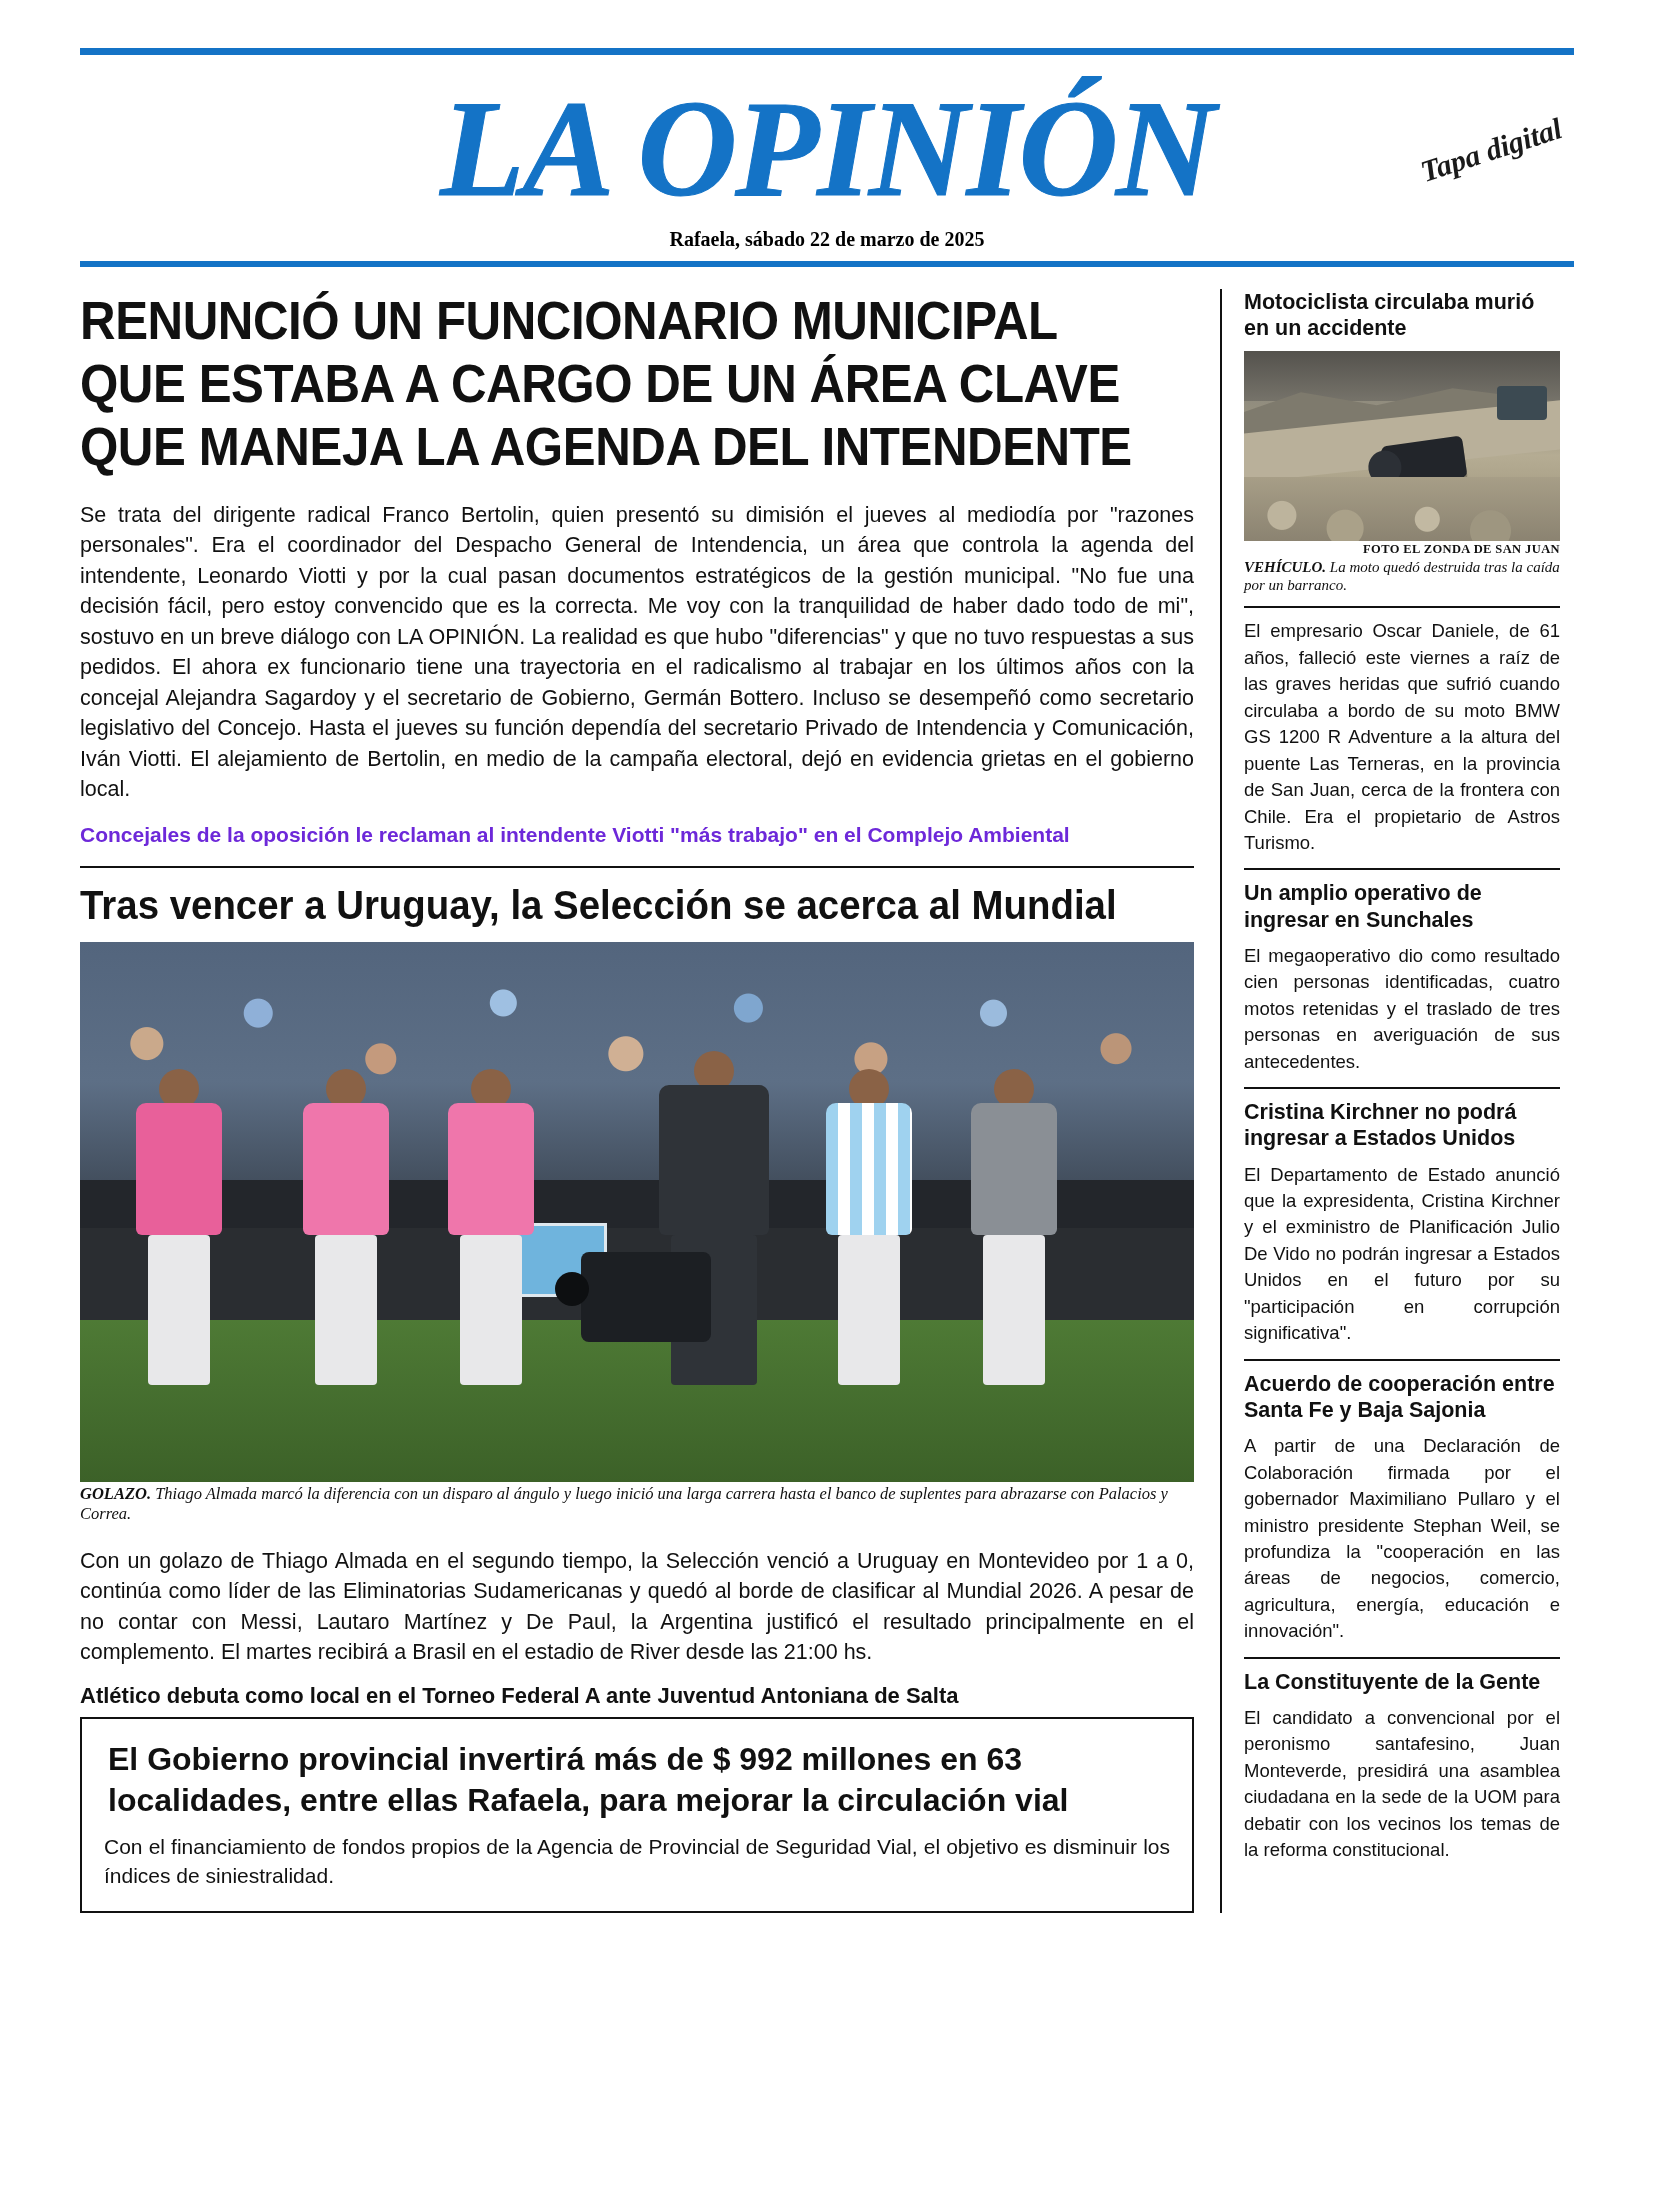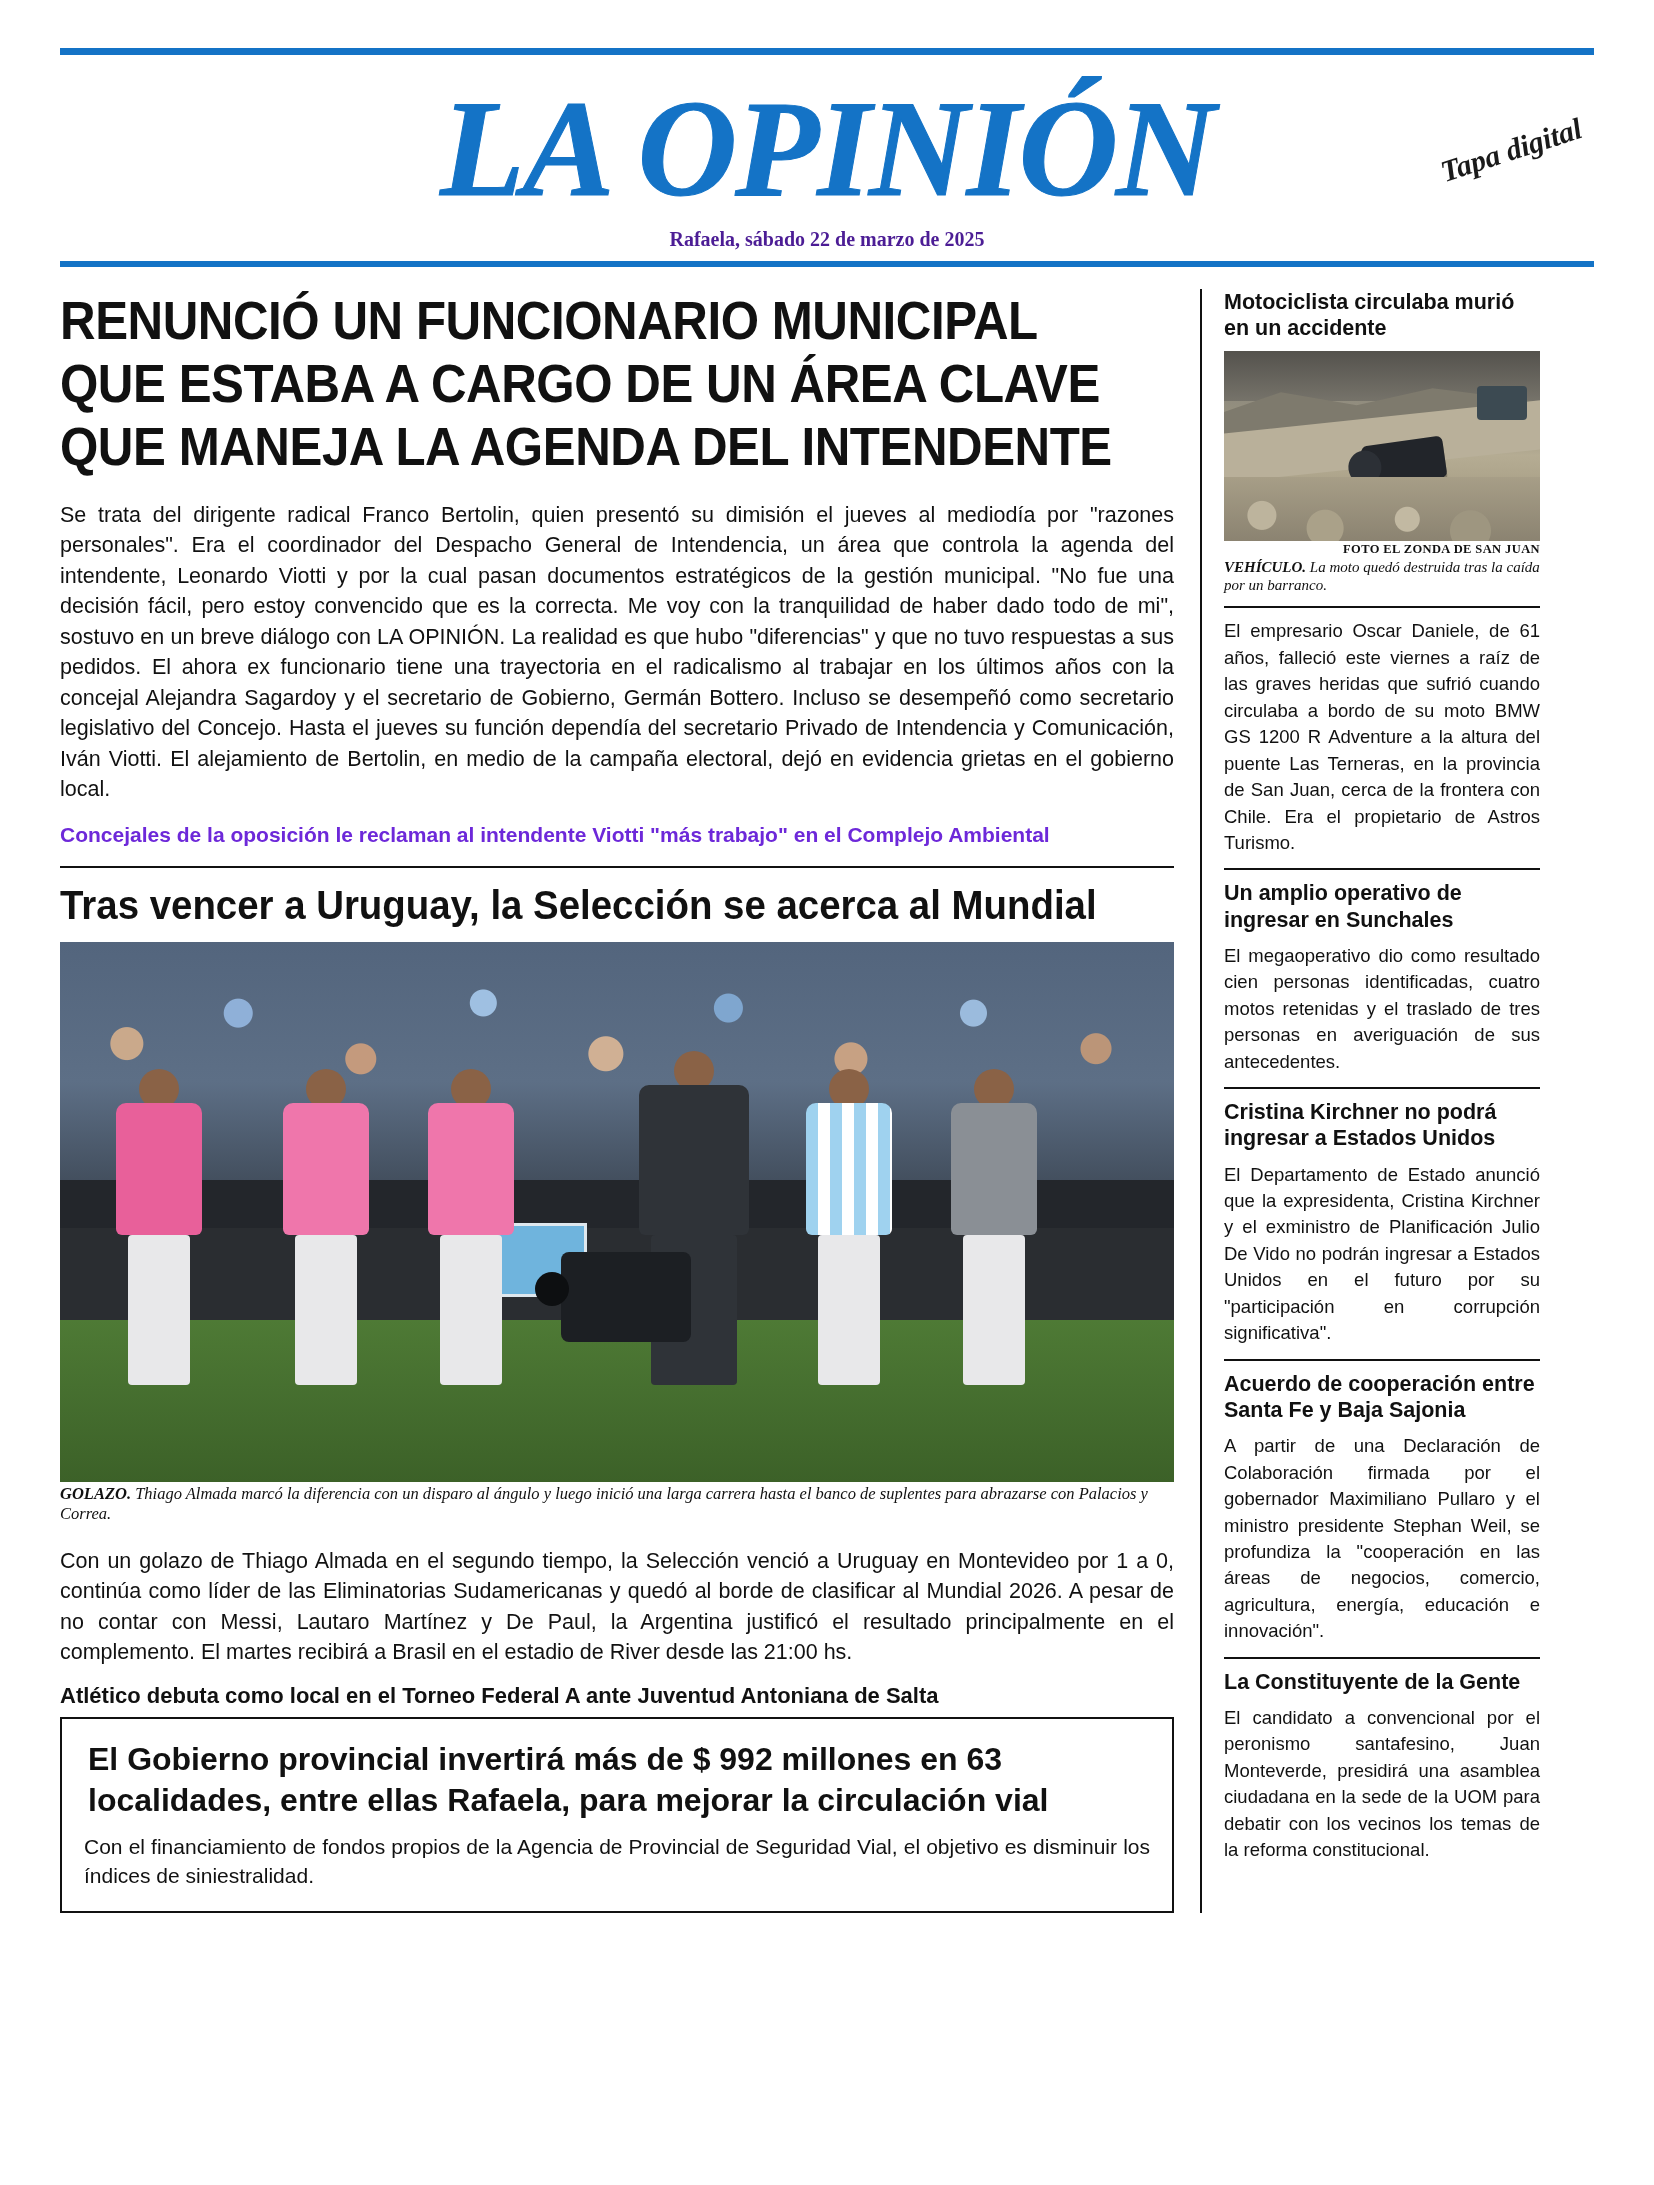--- a/index.html
+++ b/index.html
@@ -11,21 +11,21 @@
     width: 1654px;
     height: 2185px;
     font-family: "Liberation Sans", sans-serif;
     color: #111;
   }
   .page {
     position: relative;
     width: 1654px;
     height: 2185px;
     box-sizing: border-box;
-    padding: 0 60px;
+    padding: 0 80px;
     background: #fff;
   }
 
   
   .masthead {
     position: relative;
     padding-top: 48px;
   }
   .rule-top {
     height: 7px;
@@ -59,21 +59,21 @@
     font-size: 30px;
     color: #1a1a1a;
   }
   .dateline {
     text-align: center;
     font-family: "Liberation Serif", serif;
     font-weight: bold;
     font-size: 20px;
     margin-top: 6px;
     margin-bottom: 10px;
-    color: #4c1d95;
+    color: #000000;
   }
   .rule-under-date {
     height: 6px;
     background: #1473c6;
     width: 100%;
   }
 
   
   .content {
     display: flex;

